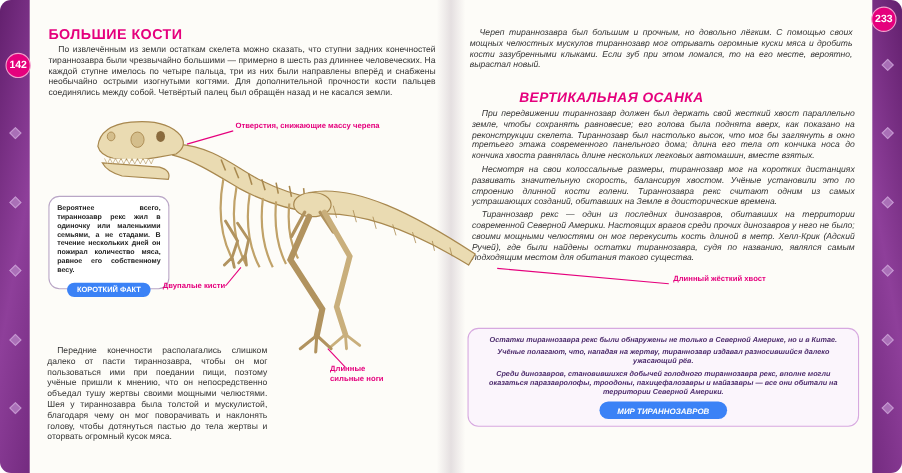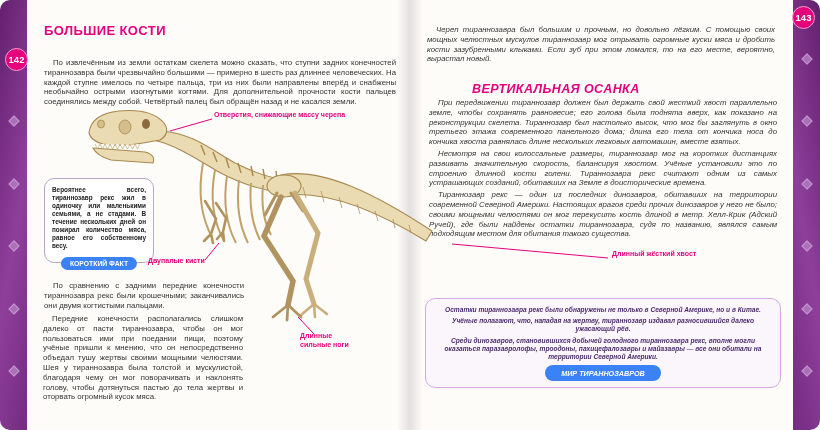--- a/index.html
+++ b/index.html
@@ -73,39 +73,36 @@
   <div class="edge right">
     <span class="diamond"></span>
     <span class="diamond"></span>
     <span class="diamond"></span>
     <span class="diamond"></span>
     <span class="diamond"></span>
     <span class="diamond"></span>
   </div>
 
   <div class="pagenum left">142</div>
-  <div class="pagenum right">143</div>
+  <div class="pagenum right">233</div>
 
   <div class="gutter"></div>
 
   <div class="page left">
     <div class="heading" style="left:17px; top:23px;">БОЛЬШИЕ КОСТИ</div>
 
-    <div class="body-text" style="left:17px; top:58px; width:352px;">
+    <div class="body-text" style="left:17px; top:40px; width:352px;">
       <p>По извлечённым из земли остаткам скелета можно сказать, что ступни задних конечностей тираннозавра были чрезвычайно большими — примерно в шесть раз длиннее человеческих. На каждой ступне имелось по четыре пальца, три из них были направлены вперёд и снабжены необычайно острыми изогнутыми когтями. Для дополнительной прочности кости пальцев соединялись между собой. Четвёртый палец был обращён назад и не касался земли.</p>
     </div>
 
     <div class="fact-box">
       <div class="txt">Вероятнее всего, тираннозавр рекс жил в одиночку или маленькими семьями, а не стадами. В течение нескольких дней он пожирал количество мяса, равное его собственному весу.</div>
       <span class="pill fact-pill">КОРОТКИЙ ФАКТ</span>
     </div>
 
-    <div class="body-text" style="left:17px; top:281px; width:200px;">
-      <p>По сравнению с задними передние конечности тираннозавра рекс были крошечными; заканчивались они двумя когтистыми пальцами.</p>
-    </div>
     <div class="body-text" style="left:16px; top:314px; width:200px;">
       <p>Передние конечности располагались слишком далеко от пасти тираннозавра, чтобы он мог пользоваться ими при поедании пищи, поэтому учёные пришли к мнению, что он непосредственно объедал тушу жертвы своими мощными челюстями. Шея у тираннозавра была толстой и мускулистой, благодаря чему он мог поворачивать и наклонять голову, чтобы дотянуться пастью до тела жертвы и оторвать огромный кусок мяса.</p>
     </div>
   </div>
 
   <div class="page right">
     <div class="body-text" style="left:17px; top:25px; width:348px;">
       <p>Череп тираннозавра был большим и прочным, но довольно лёгким. С помощью своих мощных челюстных мускулов тираннозавр мог отрывать огромные куски мяса и дробить кости зазубренными клыками. Если зуб при этом ломался, то на его месте, вероятно, вырастал новый.</p>
     </div>
 

